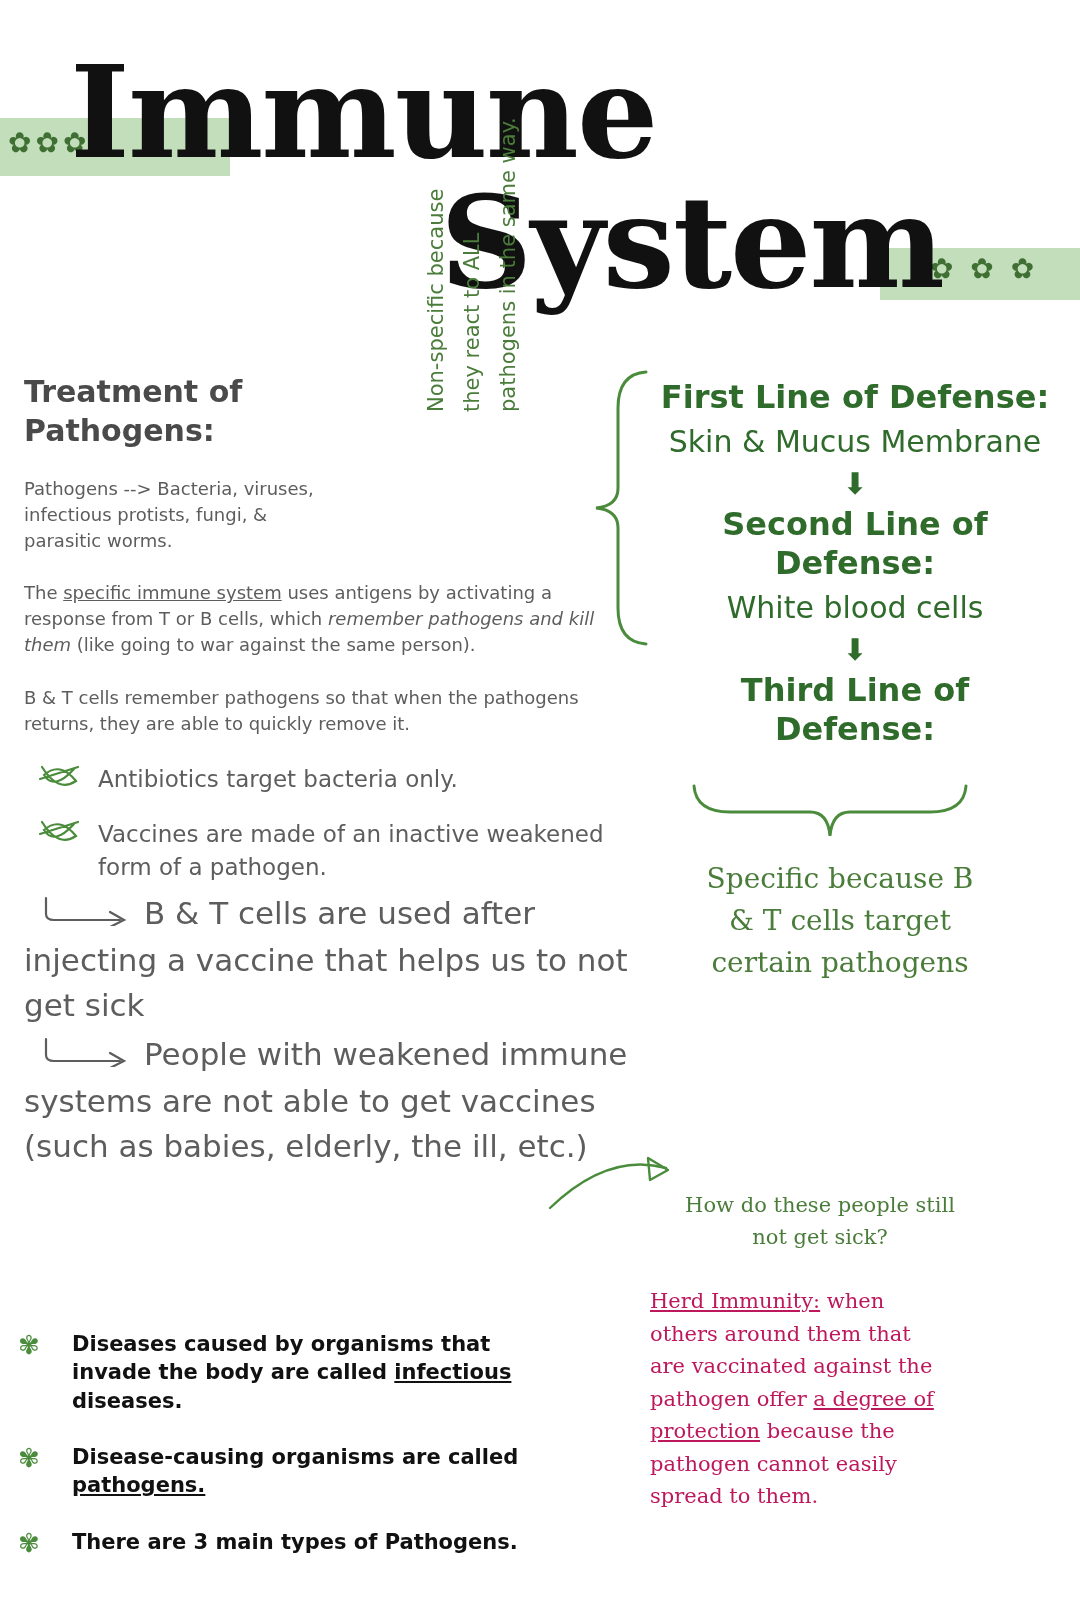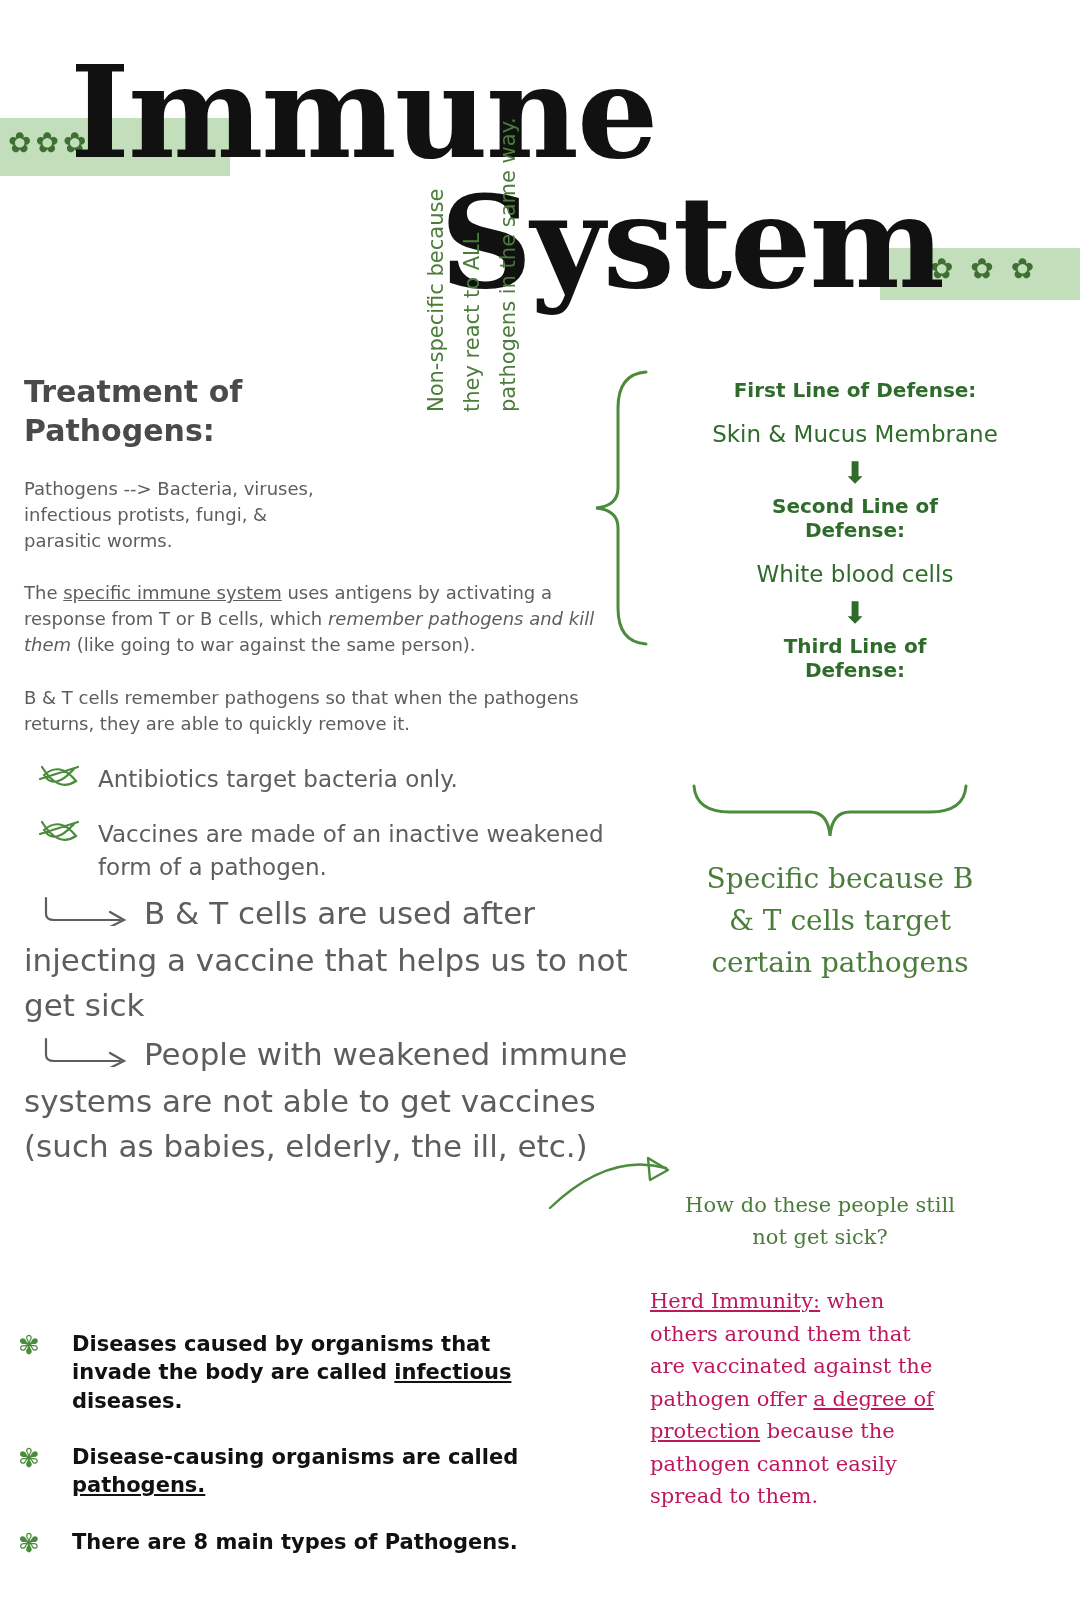--- a/index.html
+++ b/index.html
@@ -174,29 +174,29 @@
   
   #defense-block {
     position: absolute;
     left: 640px;
     top: 378px;
     width: 430px;
     text-align: center;
     color: #2f6b2a;
   }
   .defense-title {
-    font-size: 20px;
+    font-size: 32px;
     font-weight: bold;
     line-height: 1.2;
     text-align: center;
   }
   .defense-sub {
-    font-size: 23px;
+    font-size: 30px;
     line-height: 1.3;
-    margin-top: 18px;
+    margin-top: 6px;
   }
   .down-arrow {
     color: #2f6b2a;
     font-size: 30px;
     line-height: 1;
     margin: 8px 0 6px;
   }
   #brace-left {
     position: absolute;
     left: 590px;
@@ -325,21 +325,21 @@
   <div class="bullet-item">
     <span class="bullet-flower">✾</span>
     <span>Diseases caused by organisms that invade the body are called </span><span class="u">infectious</span><span> diseases.</span>
   </div>
   <div class="bullet-item">
     <span class="bullet-flower">✾</span>
     <span>Disease-causing organisms are called </span><br><span class="u">pathogens.</span><span></span>
   </div>
   <div class="bullet-item">
     <span class="bullet-flower">✾</span>
-    <span>There are 8 main types of Pathogens.</span>
+    <span>There are 3 main types of Pathogens.</span>
   </div>
 </div>
 
 <div id="vertical-note">
   <div class="vtext" id="vtext-1">Non-specific because</div>
   <div class="vtext" id="vtext-2">they react to ALL</div>
   <div class="vtext" id="vtext-3">pathogens in the same way.</div>
 </div>
 
 <div id="brace-left">

